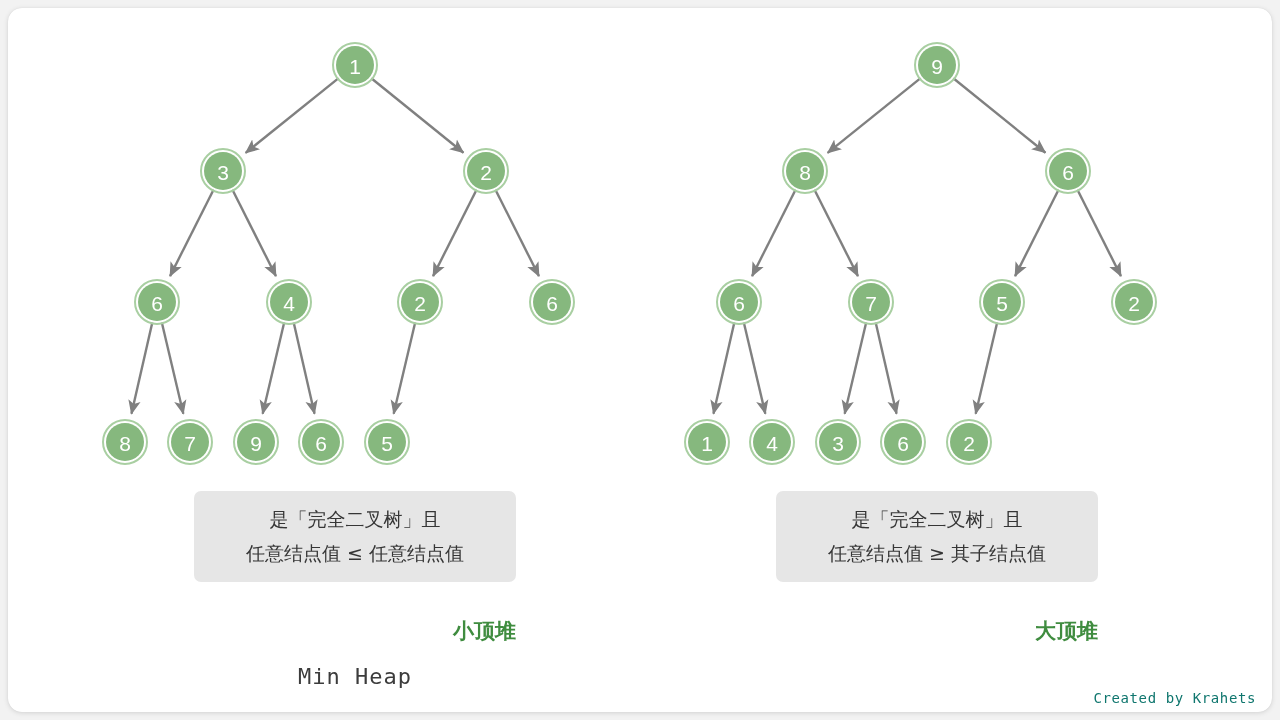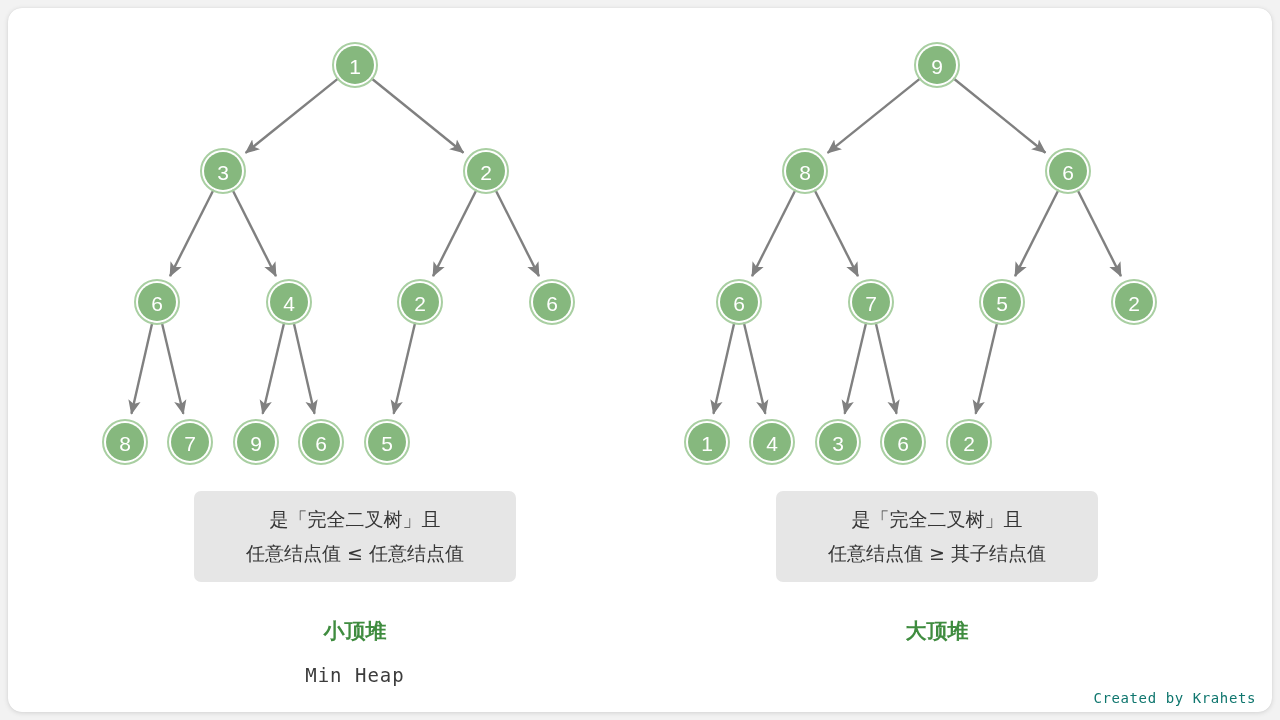--- a/index.html
+++ b/index.html
@@ -54,32 +54,32 @@
     font-size: 19px;
     color: #363636;
     line-height: 34px;
     padding: 11px 0 12px 0;
     box-sizing: border-box;
     white-space: nowrap;
   }
   .info-line { display: block; }
   .heap-title {
     position: absolute;
-    text-align: center;
+    text-align: right;
     font-family: "DejaVu Sans", "Liberation Sans", sans-serif;
     font-weight: bold;
     font-size: 21px;
     color: #3f8c3f;
     white-space: nowrap;
   }
   .heap-sub {
     position: absolute;
     text-align: center;
     font-family: "DejaVu Sans Mono", "Liberation Mono", monospace;
-    font-size: 19px;
+    font-size: 22px;
     color: #3c3c3c;
     letter-spacing: 1px;
     white-space: nowrap;
   }
   .watermark {
     position: absolute;
     right: 24px;
     bottom: 14px;
     font-family: "DejaVu Sans Mono", "Liberation Mono", monospace;
     font-size: 14px;

